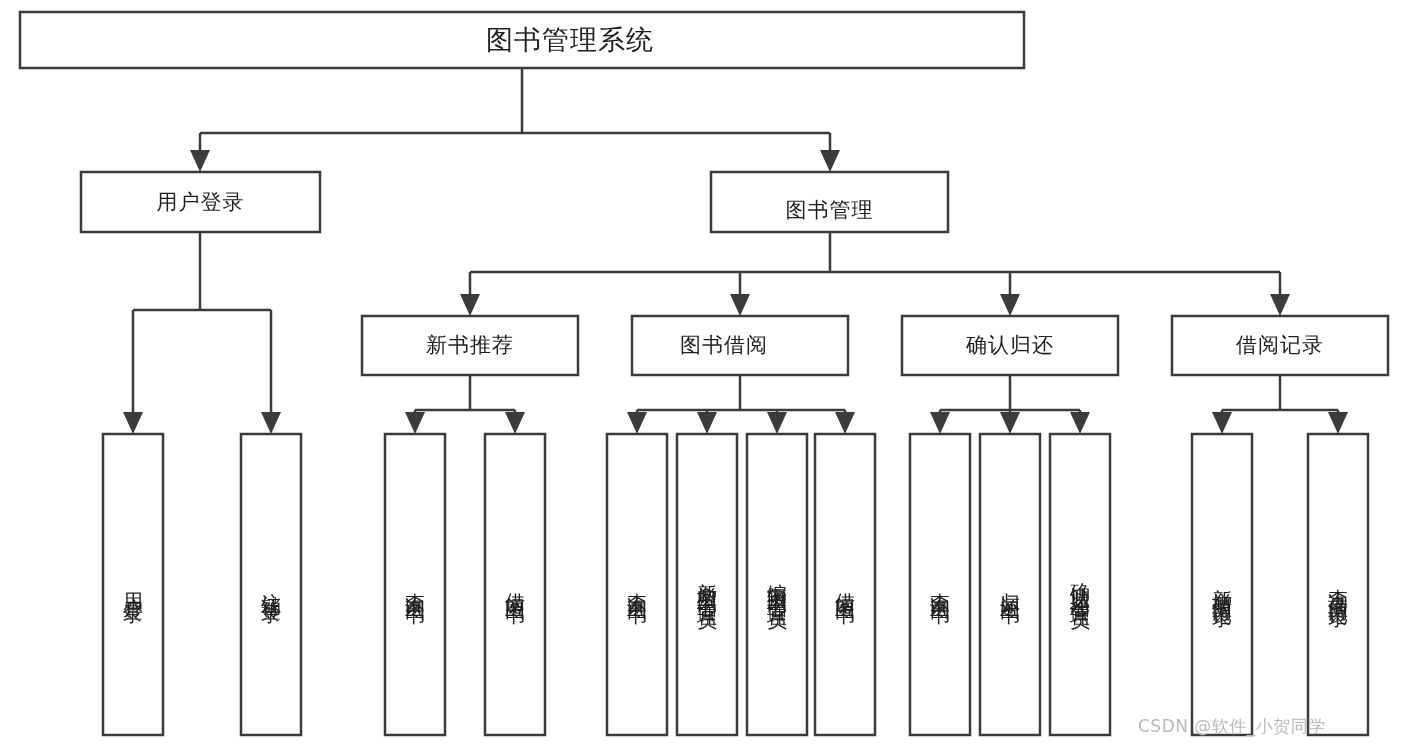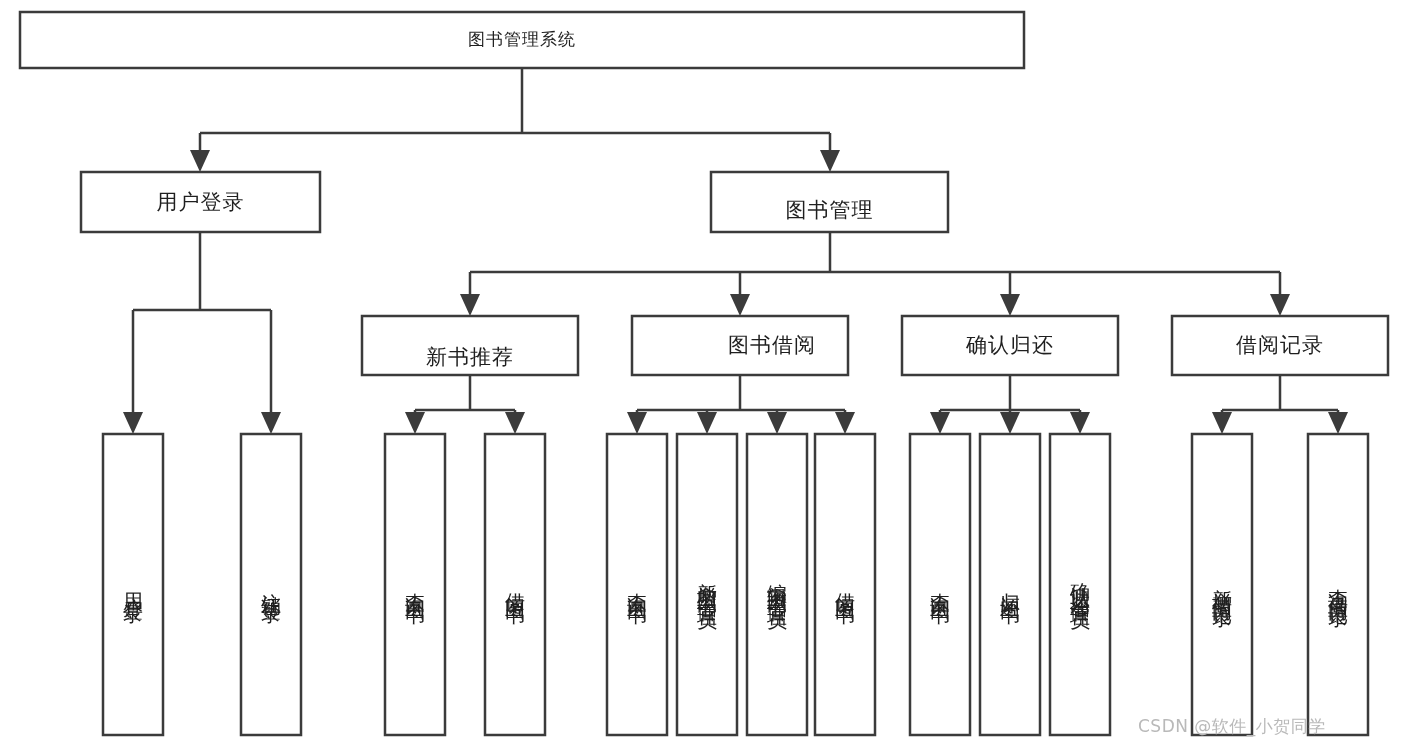--- a/index.html
+++ b/index.html
@@ -139,27 +139,27 @@
 
       <rect class="node-box" x="910" y="434" width="60" height="301"></rect>
       <rect class="node-box" x="980" y="434" width="60" height="301"></rect>
       <rect class="node-box" x="1050" y="434" width="60" height="301"></rect>
 
       <rect class="node-box" x="1192" y="434" width="60" height="301"></rect>
       <rect class="node-box" x="1308" y="434" width="60" height="301"></rect>
     </g>
   </svg>
 
-  <div class="node-label" style="left:20px; top:12px; width:1004px; height:56px; font-size:17px;">图书管理系统</div>
+  <div class="node-label" style="left:20px; top:12px; width:1004px; height:56px; font-size:27px;padding-left:48px;">图书管理系统</div>
 
   <div class="node-label" style="left:81px; top:172px; width:239px; height:60px;">用户登录</div>
   <div class="node-label" style="left:711px; top:172px; width:237px; height:76px;text-align:right;">图书管理</div>
 
-  <div class="node-label" style="left:362px; top:316px; width:216px; height:59px;margin-top:12px;">新书推荐</div>
-  <div class="node-label" style="left:664px; top:316px; width:216px; height:59px;">图书借阅</div>
+  <div class="node-label" style="left:362px; top:316px; width:216px; height:59px;">新书推荐</div>
+  <div class="node-label" style="left:616px; top:316px; width:216px; height:59px;">图书借阅</div>
   <div class="node-label" style="left:902px; top:316px; width:216px; height:59px;">确认归还</div>
   <div class="node-label" style="left:1172px; top:316px; width:216px; height:59px;">借阅记录</div>
 
   <div class="node-label vertical" style="left:103px; top:434px; width:60px; height:301px;">用户登录</div>
   <div class="node-label vertical" style="left:241px; top:434px; width:60px; height:301px;">注销登录</div>
 
   <div class="node-label vertical" style="left:385px; top:434px; width:60px; height:301px;">查询图书</div>
   <div class="node-label vertical" style="left:485px; top:434px; width:60px; height:301px;">借阅图书</div>
 
   <div class="node-label vertical" style="left:607px; top:434px; width:60px; height:301px;">查询图书</div>

